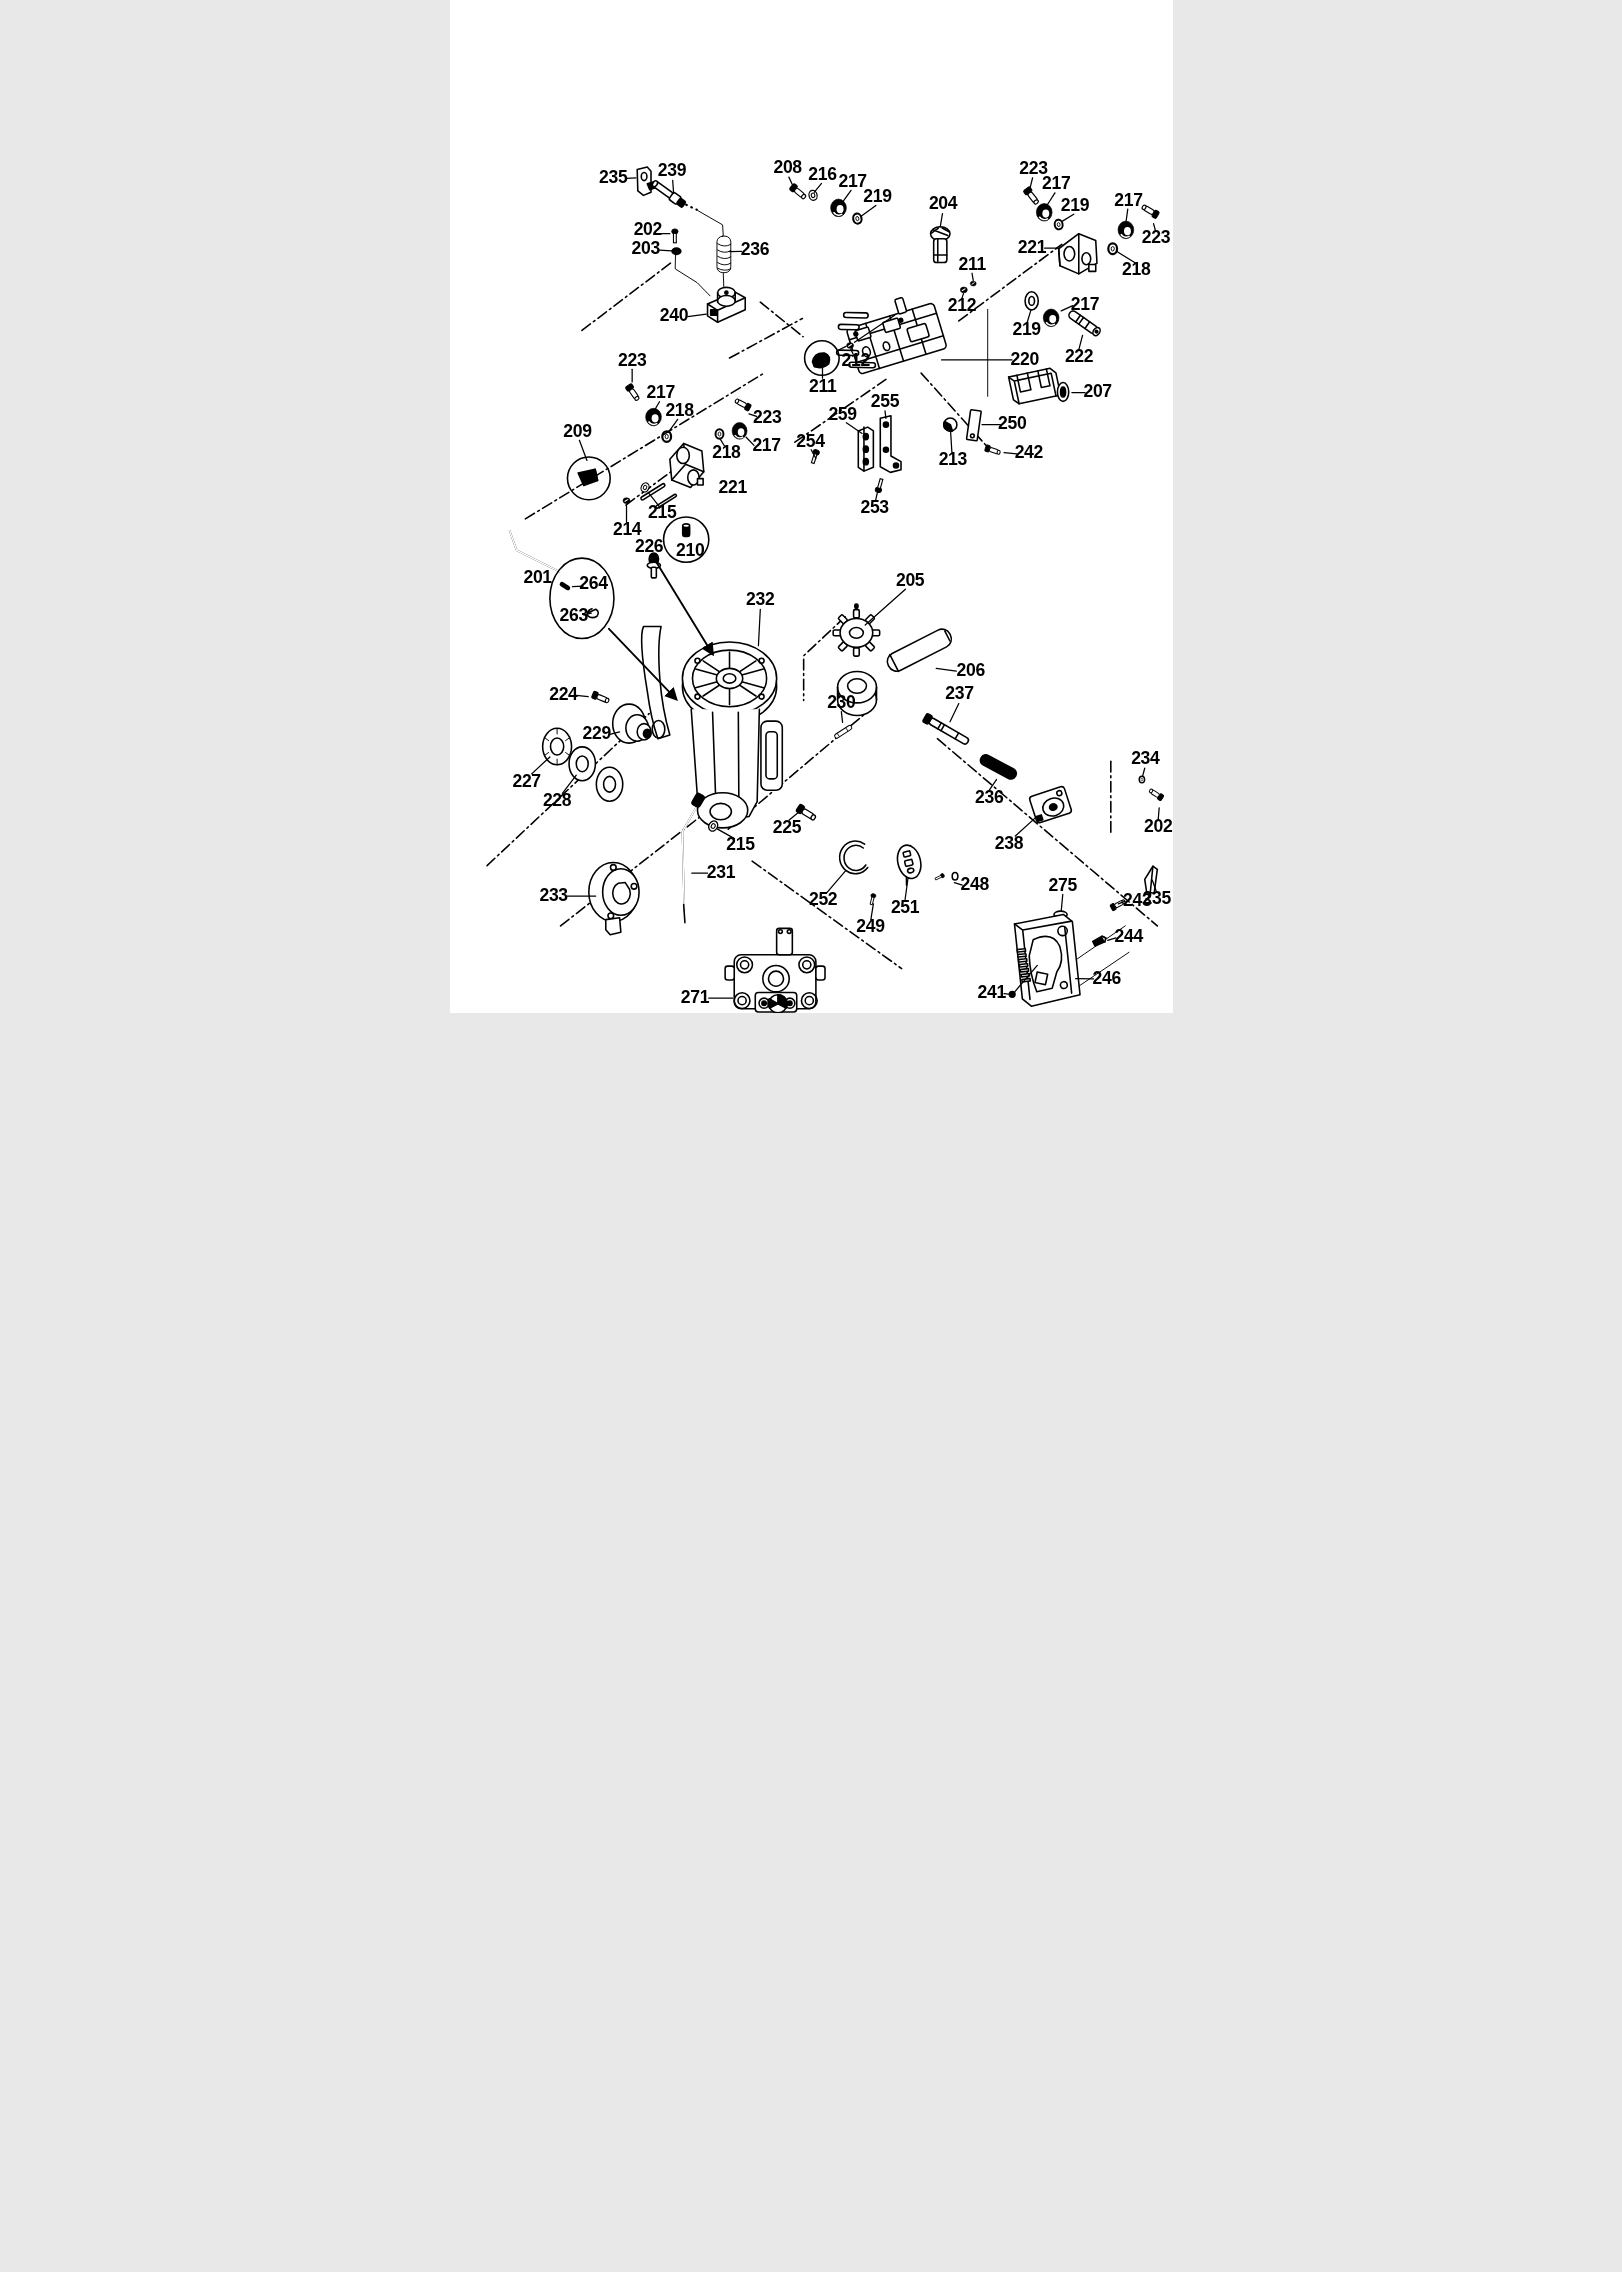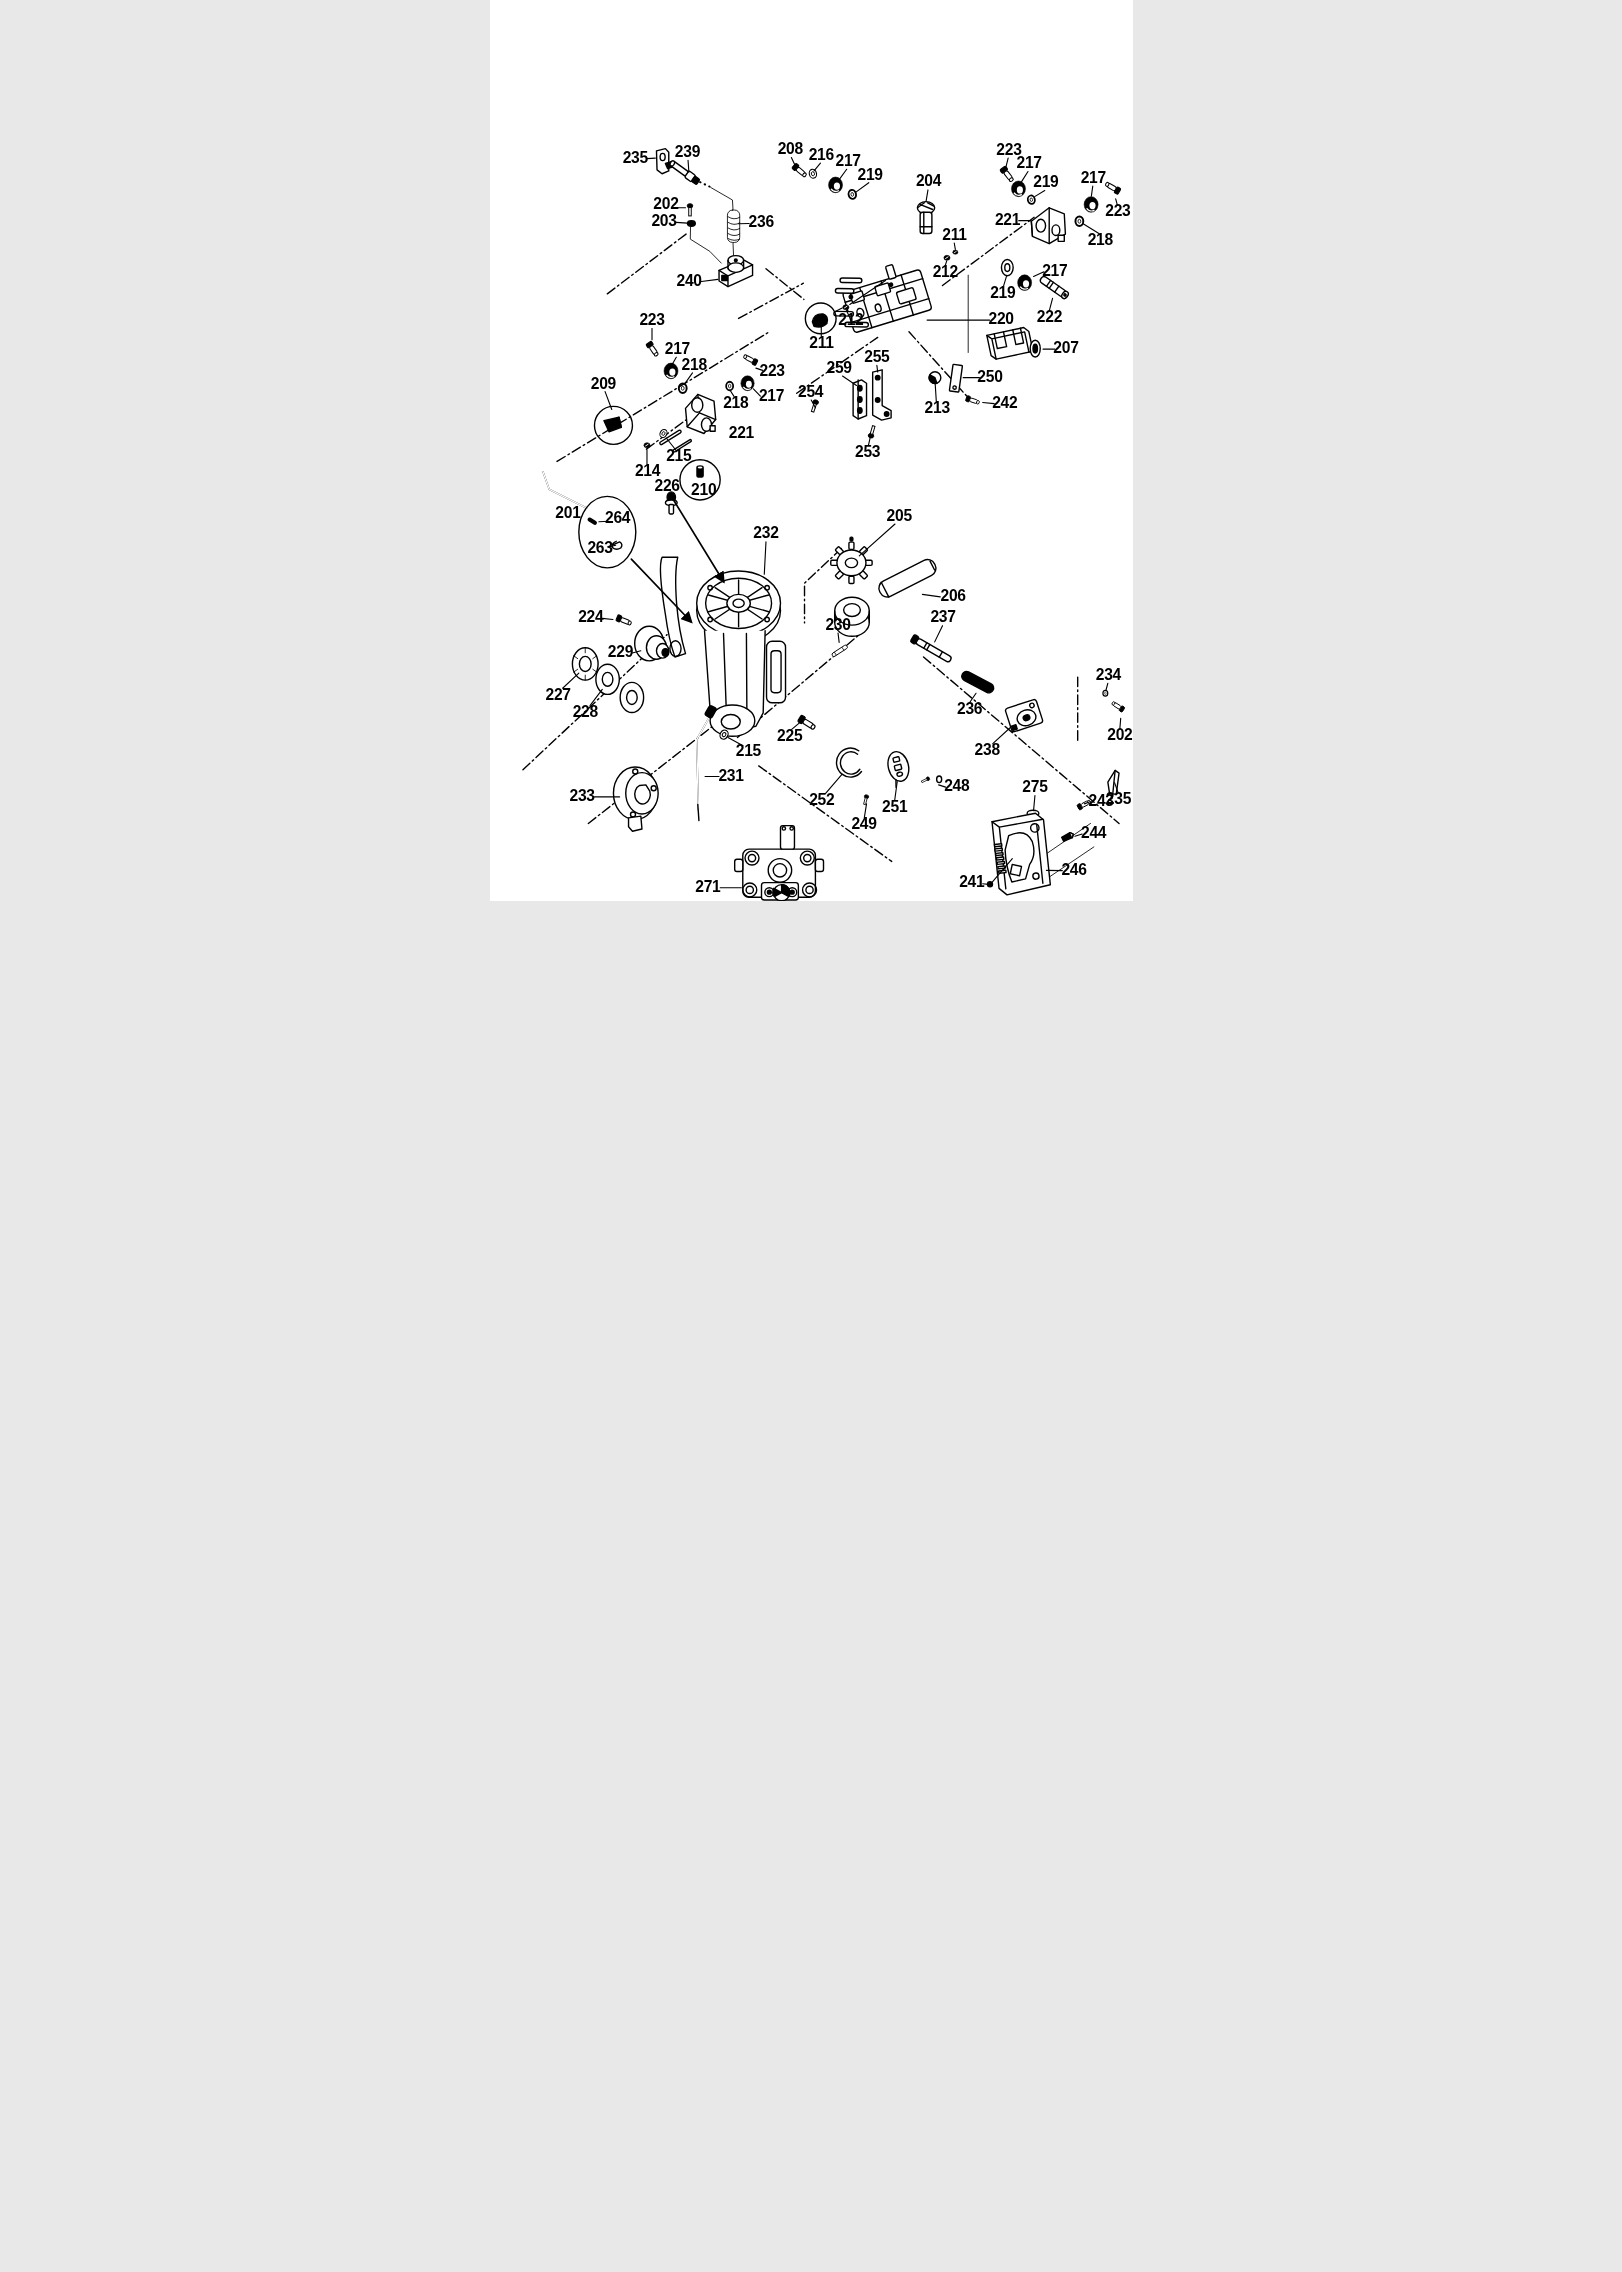--- a/index.html
+++ b/index.html
@@ -1,16 +1,16 @@
 <!DOCTYPE html>
 <html style="font-size:11.3px"><head>
 <meta charset="utf-8">
 <style>
   html,body{margin:0;padding:0;background:#e8e8e8;}
-  .page{width:643px;margin:0 auto;background:#ffffff;}
+  .page{width:723px;margin:0 auto;background:#ffffff;}
   svg{display:block;width:100%;height:auto;background:#fff;}
   
   .parts path,.parts rect,.parts ellipse,.parts circle,.parts polygon,.parts line,.parts polyline{
     fill:#ffffff;stroke:#000000;stroke-width:5;stroke-linejoin:round;stroke-linecap:round;
   }
   .parts .f{fill:#000000;}                 
   .parts .nf{fill:none;}
   .parts .thin{stroke-width:3;}
   .parts .wht{stroke:#ffffff;}
   .cl line, .cl polyline{fill:none;stroke:#000;stroke-width:5;stroke-dasharray:34 12 6 12;stroke-linecap:round;}

